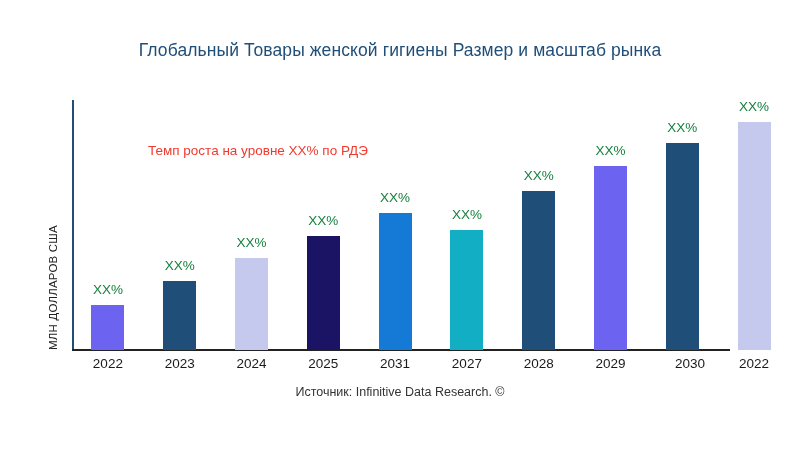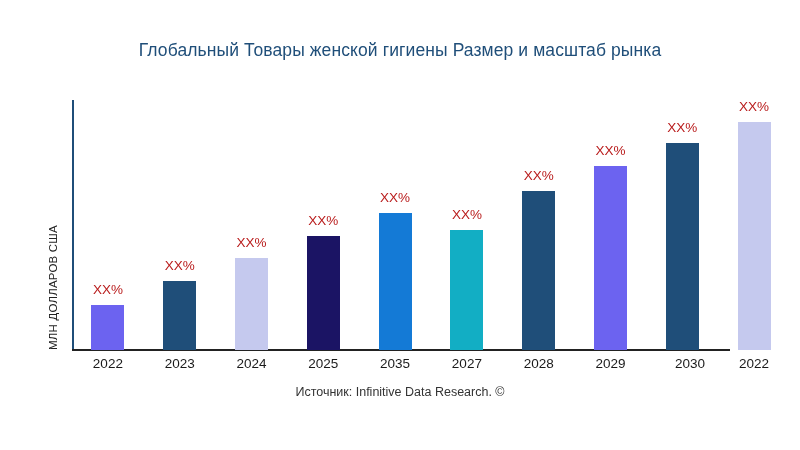--- a/index.html
+++ b/index.html
@@ -68,21 +68,21 @@
     background: #222222;
   }
   .bar {
     position: absolute;
     bottom: 100px;
   }
   .bar-value {
     position: absolute;
     text-align: center;
     font-size: 13.5px;
-    color: #b91c1c;
+    color: #15803d;
     white-space: nowrap;
   }
   .x-tick {
     position: absolute;
     top: 356px;
     text-align: center;
     font-size: 13.5px;
     color: #1a1a1a;
     white-space: nowrap;
   }
@@ -140,25 +140,26 @@
         <div class="bar-value" style="left: 498.7px; width: 80px; top: 168px;">XX%</div>
         <div class="bar-value" style="left: 570.5px; width: 80px; top: 143px;">XX%</div>
         <div class="bar-value" style="left: 642.3px; width: 80px; top: 120px;">XX%</div>
         <div class="bar-value" style="left: 714.1px; width: 80px; top: 99px;">XX%</div>
       </div>
     <div id="ticks-layer">
         <div class="x-tick" style="left: 67.9px; width: 80px;">2022</div>
         <div class="x-tick" style="left: 139.7px; width: 80px;">2023</div>
         <div class="x-tick" style="left: 211.5px; width: 80px;">2024</div>
         <div class="x-tick" style="left: 283.3px; width: 80px;">2025</div>
-        <div class="x-tick" style="left: 355.1px; width: 80px;">2035</div>
+        <div class="x-tick" style="left: 355.1px; width: 80px;">2031</div>
         <div class="x-tick" style="left: 426.9px; width: 80px;">2027</div>
         <div class="x-tick" style="left: 498.7px; width: 80px;">2028</div>
         <div class="x-tick" style="left: 570.5px; width: 80px;">2029</div>
         <div class="x-tick" style="left: 650px; width: 80px;">2030</div>
         <div class="x-tick" style="left: 714.1px; width: 80px;">2022</div>
       </div>
 
+    <div class="growth-note">Темп роста на уровне XX% по РДЭ</div>
   </div>
 
   <div class="source-note">Источник: Infinitive Data Research. ©</div>
 
 </div>
 
 </body></html>

